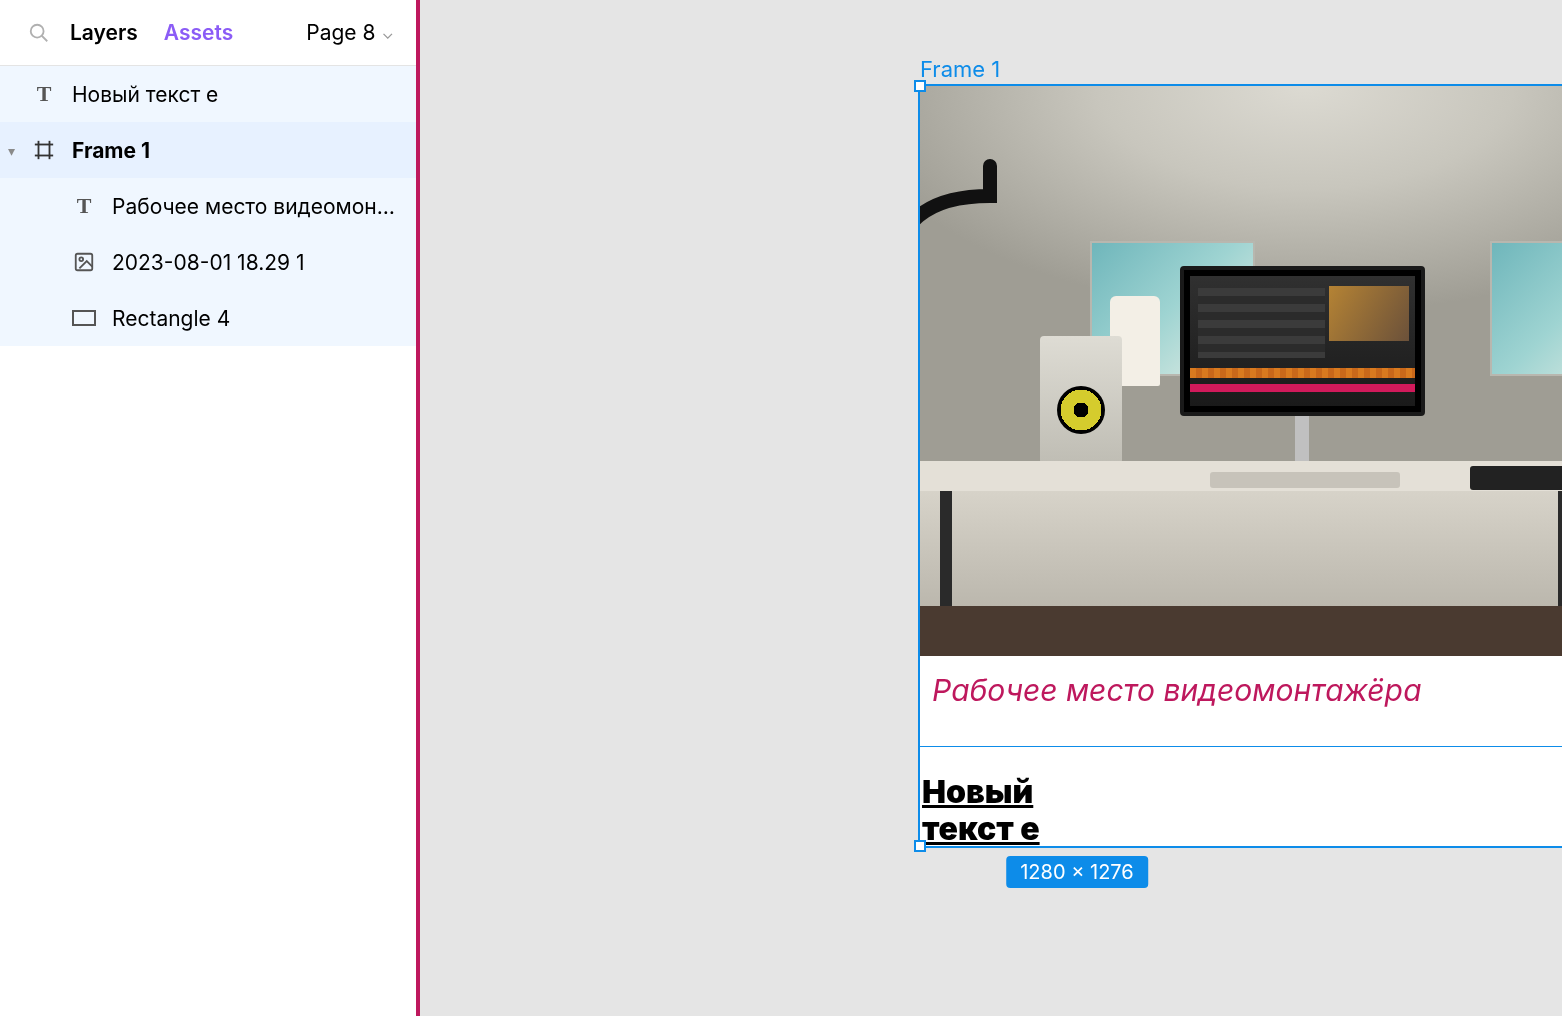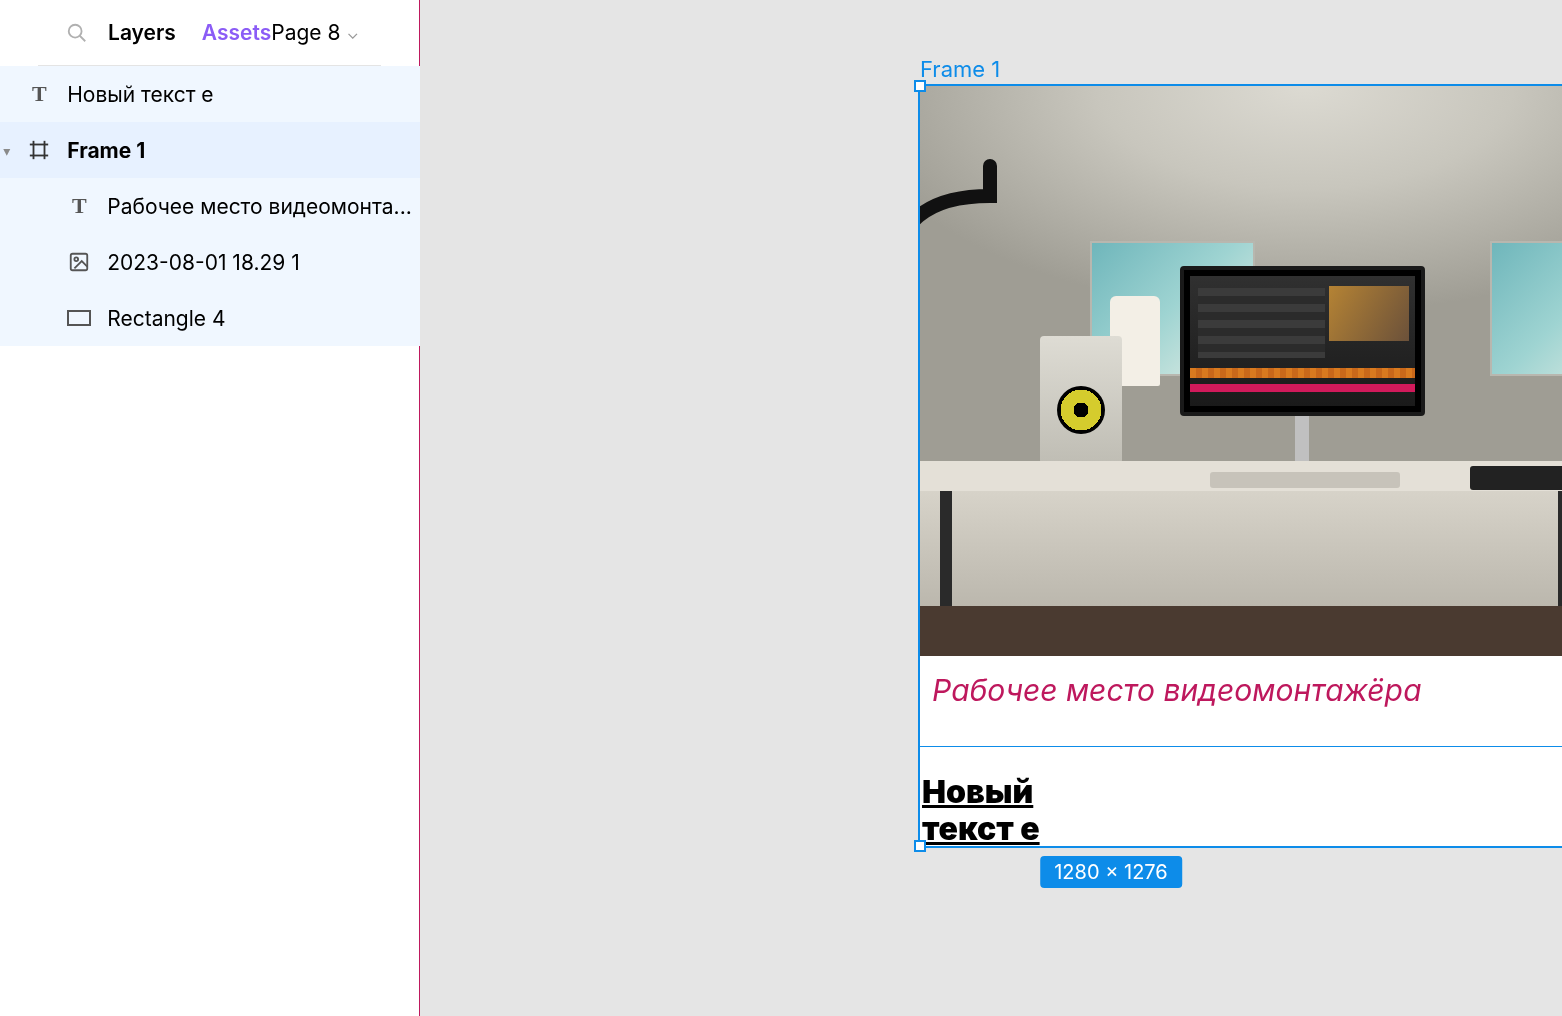--- a/index.html
+++ b/index.html
@@ -5,25 +5,24 @@
   * { box-sizing: border-box; margin: 0; padding: 0; }
   html, body { width: 1562px; height: 1016px; font-family: "Inter", -apple-system, "Segoe UI", Arial, sans-serif; background: #e5e5e5; overflow: hidden; }
 
   .app { display: flex; width: 100%; height: 100%; }
 
   
   .panel {
     width: 420px;
     height: 100%;
     background: #ffffff;
-    border-right: 1px solid #be185d;
+    border-right: 4px solid #be185d;
     display: flex;
     flex-direction: column;
     font-size: 21px;
-    align-items: center;
   }
   .panel-header {
     display: flex;
     align-items: center;
     height: 66px;
     padding: 0 22px 0 26px;
     border-bottom: 1px solid #e4e4e4;
   }
   .panel-header .search-icon { width: 26px; height: 26px; color: #b0b0b0; margin-right: 18px; display:flex; align-items:center; justify-content:center; }
   .panel-header .tabs { display: flex; gap: 26px; flex: 1; }
@@ -81,21 +80,21 @@
     background: #fff;
   }
   .h-tl { left: 494px; top: 80px; }
   .h-bl { left: 494px; top: 840px; }
 
   .size-badge {
     position: absolute;
     left: 50%;
     transform: translateX(-50%);
     top: 856px;
-    margin-left: 120px; 
+    margin-left: 86px; 
     background: #0d8ce9;
     color: #fff;
     font-size: 20px;
     padding: 4px 14px;
     border-radius: 4px;
   }
 
   
   .frame .photo-area {
     width: 100%;

